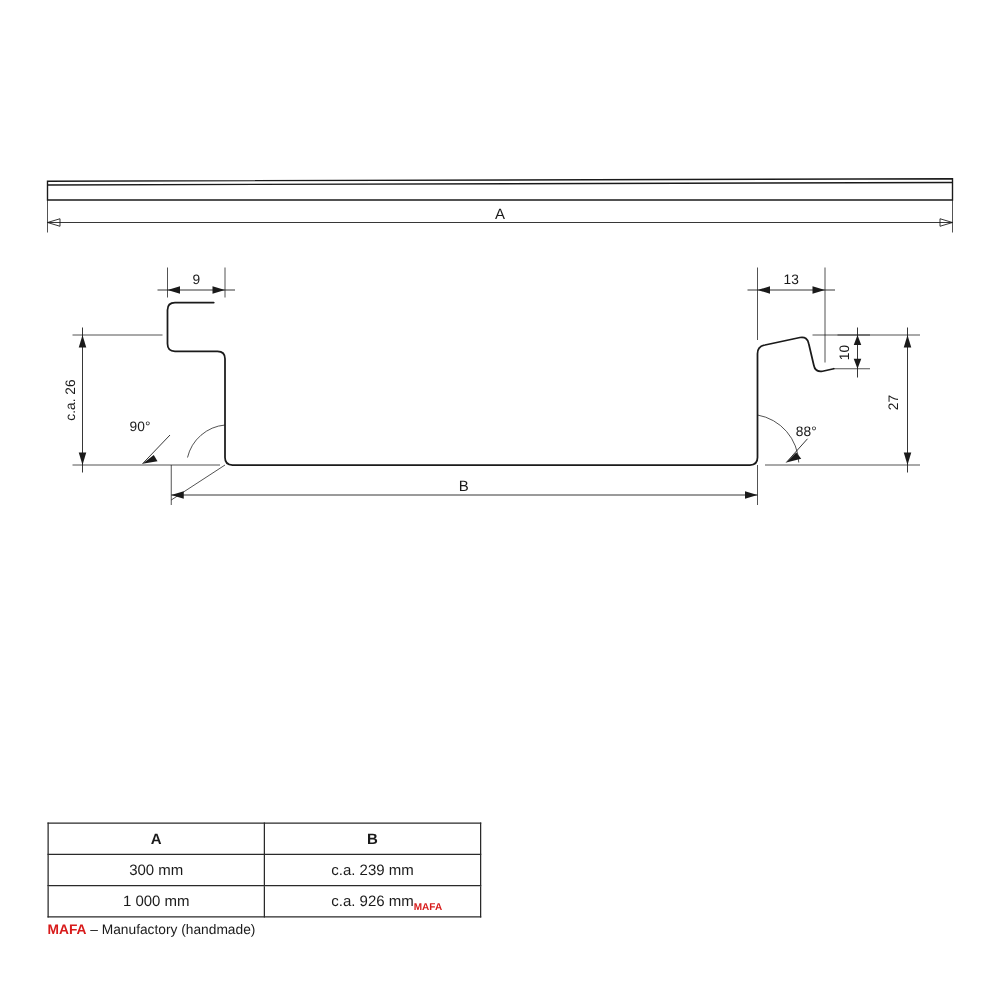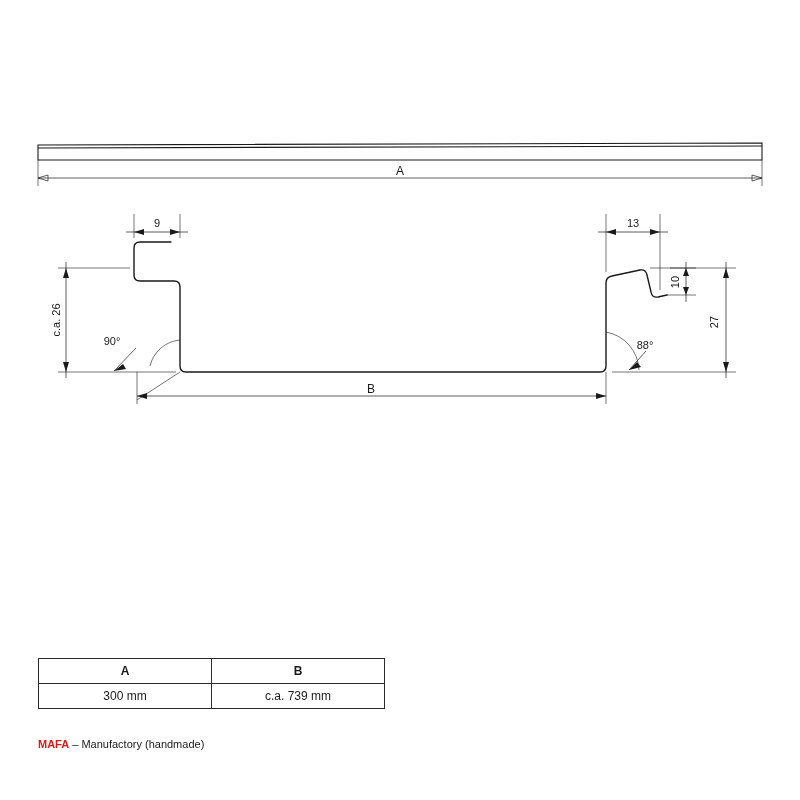--- a/index.html
+++ b/index.html
@@ -216,20 +216,29 @@
 <table class="spec-table">
   <thead>
     <tr>
       <th class="col-a">A</th>
       <th class="col-b">B</th>
     </tr>
   </thead>
   <tbody>
     <tr>
       <td>300 mm</td>
-      <td>c.a. 739 mm</td>
+      <td>c.a. 239 mm</td>
+    </tr>
+    <tr>
+      <td>1 000 mm</td>
+      <td>
+        <span class="cell-inner">
+          <span>c.a. 926 mm</span>
+          <span class="mafa-mark">MAFA</span>
+        </span>
+      </td>
     </tr>
   </tbody>
 </table>
 
 <div class="footnote">
   <span class="brand">MAFA</span><span> – Manufactory (handmade)</span>
 </div>
 
 </body></html>

